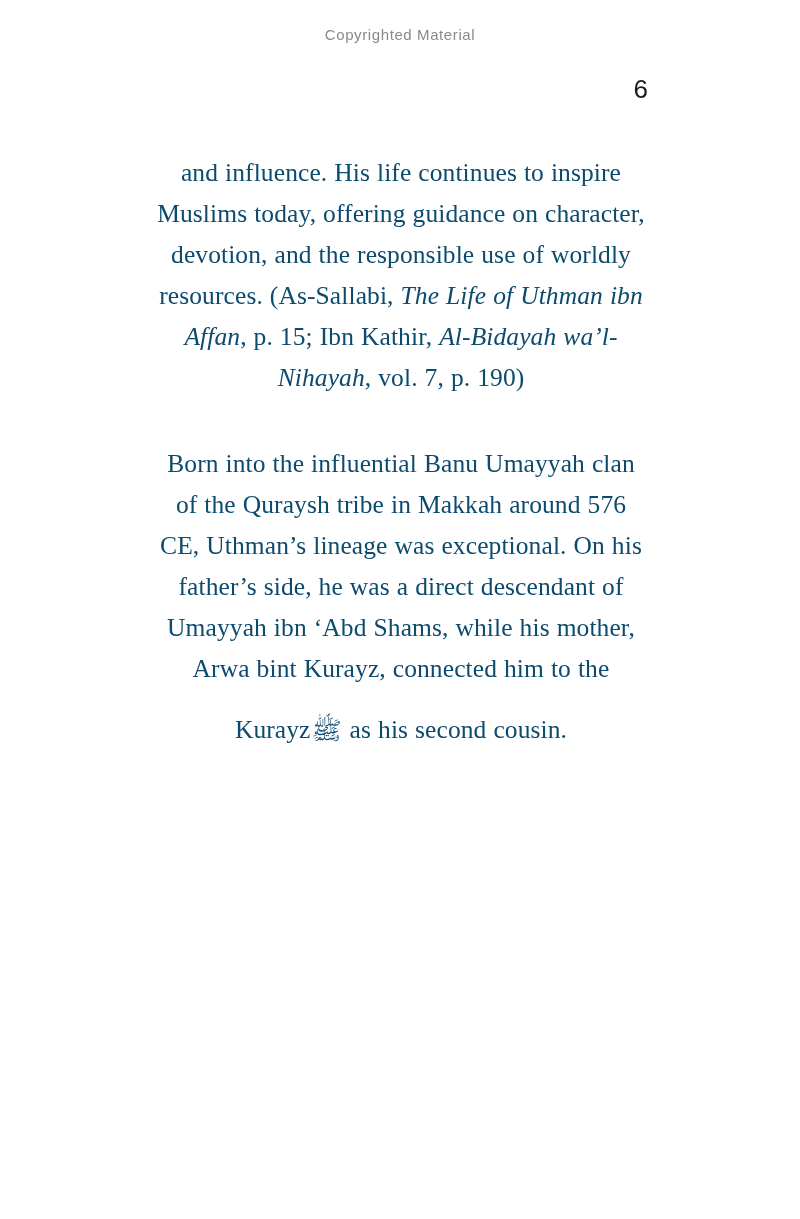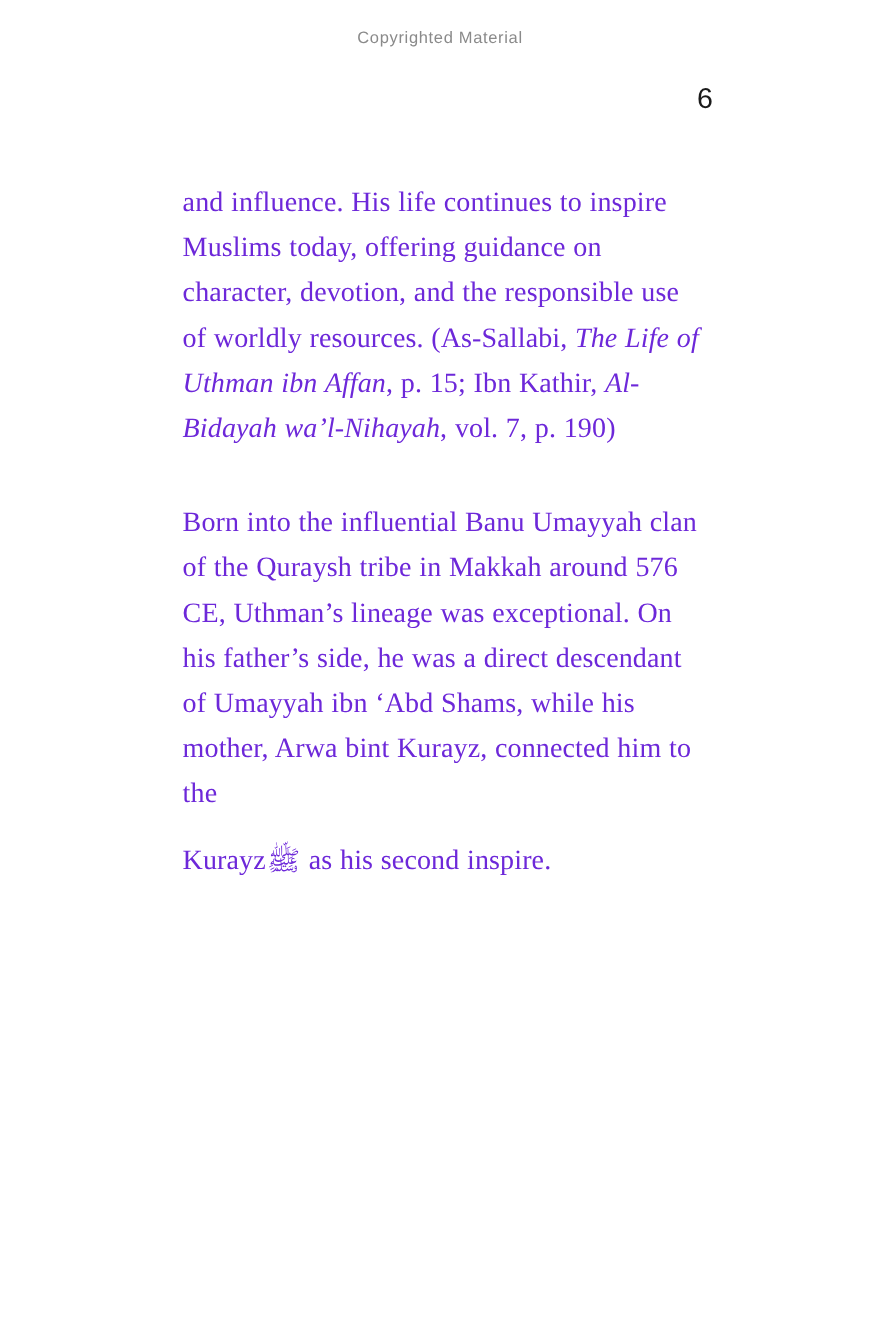--- a/index.html
+++ b/index.html
@@ -49,27 +49,27 @@
   
   .textblock {
     position: absolute;
     top: 148px;
     left: 151px;
     width: 500px;
     color: #111111;
   }
 
   .para {
-    margin: 15px;
+    margin: 4px;
     font-size: 25.5px;
     line-height: 41px;
-    text-align: left;
+    text-align: center;
     letter-spacing: 0.1px;
     word-spacing: 0.5px;
-    color: #6d28d9;
+    color: #0c4a6e;
   }
 
   .para + .para {
     margin-top: 45px;
   }
 
   .para em,
   .para .italic {
     font-style: italic;
   }
@@ -98,19 +98,19 @@
 
   <div class="watermark watermark-top">Copyrighted Material</div>
 
   <div class="folio">6</div>
 
   <div class="textblock">
 
     <p class="para"><span>and influence. His life continues to inspire Muslims today, offering guidance on character, devotion, and the responsible use of worldly resources. (As-Sallabi, </span><em class="italic">The Life of Uthman ibn Affan</em><span>, p. 15; Ibn Kathir, </span><em class="italic">Al-Bidayah wa’l-Nihayah</em><span>, vol. 7, p. 190)</span></p>
 
     <p class="para"><span>Born into the influential Banu Umayyah clan of the Quraysh tribe in Makkah around 576 CE, Uthman’s lineage was exceptional. On his father’s side, he was a direct descendant of Umayyah ibn ‘Abd Shams, while his mother, Arwa bint Kurayz, connected him to the</span><span class="line-honorific"><span class="nowrap">Kurayz</span><span class="honorific">ﷺ</span>
-        <span>as his second inspire.</span></span></p>
+        <span>as his second cousin.</span></span></p>
 
   </div>
 
   <div class="watermark watermark-bottom">Copyrighted Material</div>
 
 </div>
 
 </body></html>

